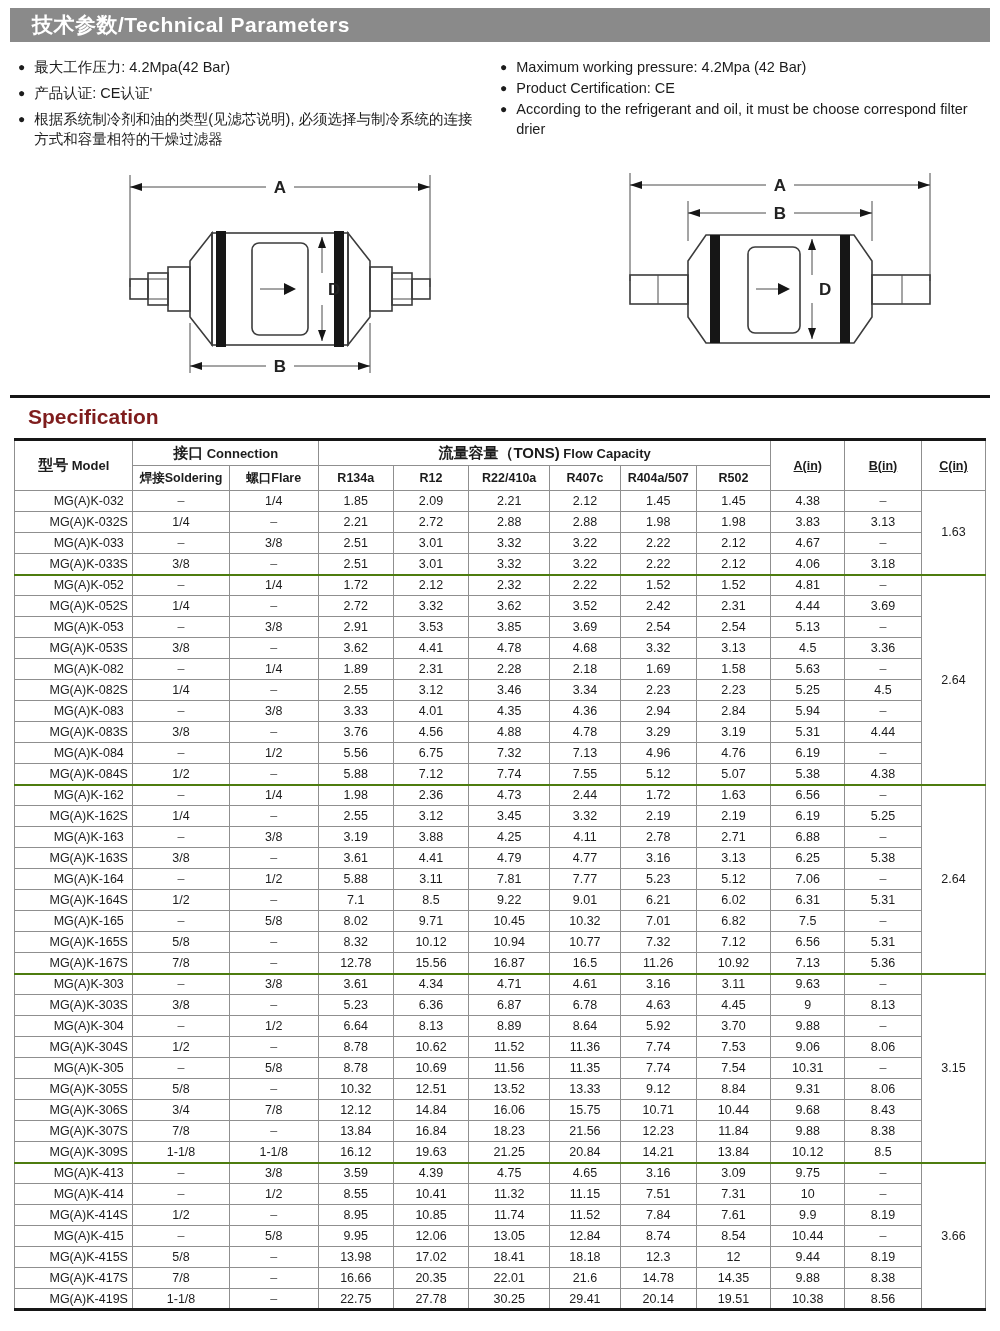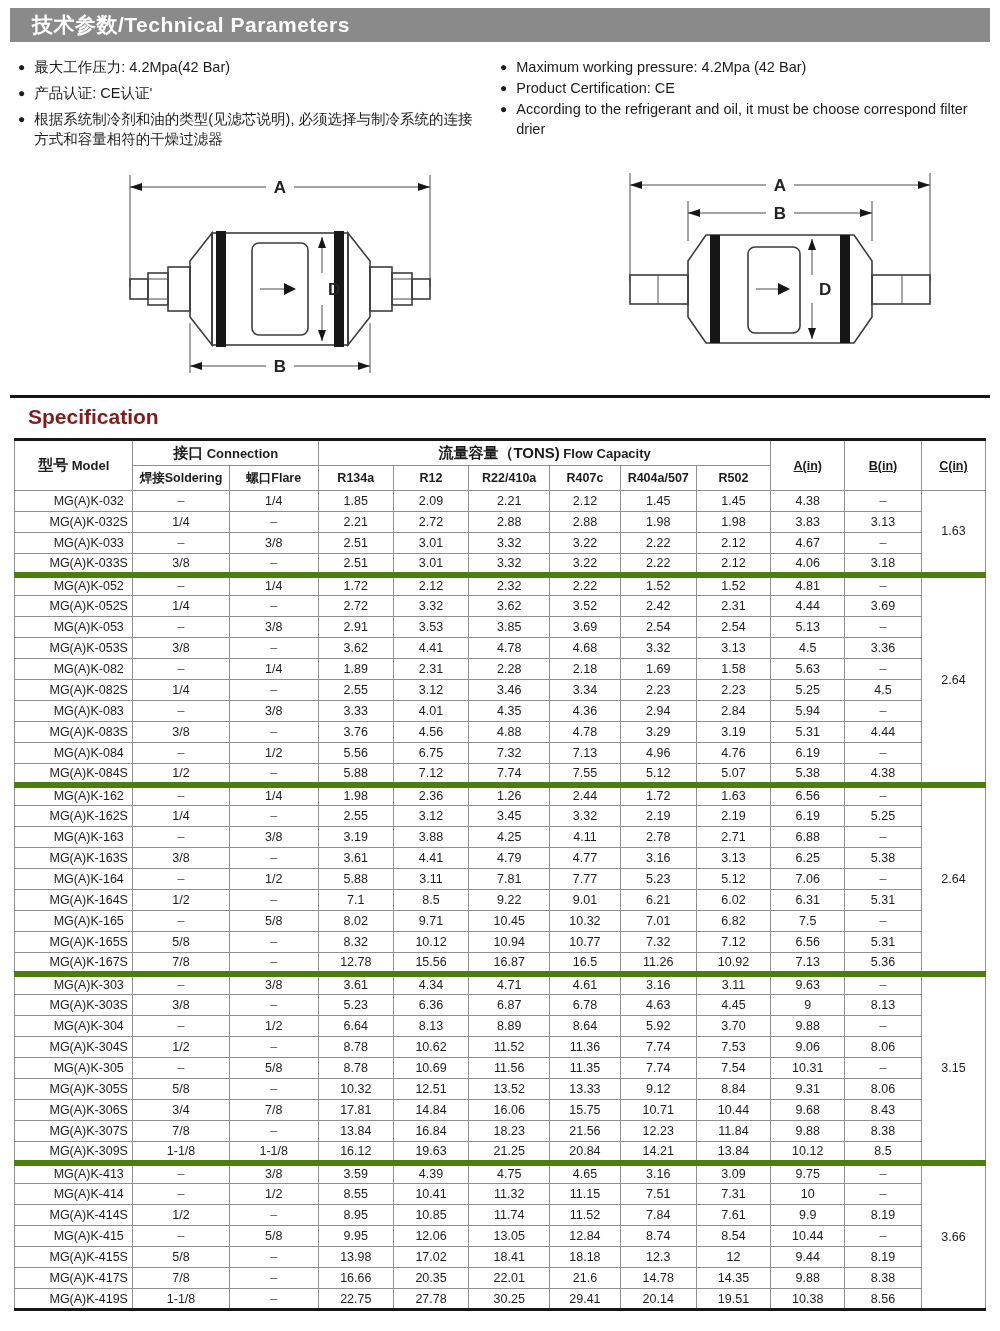--- a/index.html
+++ b/index.html
@@ -41,21 +41,21 @@
   }
   table.spec thead tr:first-child  { height:26px; }
   table.spec thead tr:last-child   { height:25px; }
   table.spec tbody tr { height:21px; }
   th .cn { font-size:15px; font-weight:bold; }
   th .en { font-size:13px; font-weight:bold; }
   th.small { font-size:13px; font-weight:bold;margin-left:12px; }
   th.big   { font-size:15px; font-weight:bold;text-decoration:underline; }
   td.model { text-align:left; padding-left:30px; }
   td.dash  { color:#555; }
-  tr.group-start td { border-top:6px solid #4d7c0f; }
+  tr.group-start td { border-top:2px solid #4d7c0f; }
 </style>
 </head>
 <body>
 
 <div class="title-bar">
   <h1>技术参数/Technical Parameters</h1>
 </div>
 
 <div class="bullets">
   <div class="bullets-col-left">
@@ -399,21 +399,21 @@
         <td>5.07</td>
         <td>5.38</td>
         <td>4.38</td>
       </tr>
       <tr class="group-start">
         <td class="model">MG(A)K-162</td>
         <td class="dash">–</td>
         <td>1/4</td>
         <td>1.98</td>
         <td>2.36</td>
-        <td>1.26</td>
+        <td>4.73</td>
         <td>2.44</td>
         <td>1.72</td>
         <td>1.63</td>
         <td>6.56</td>
         <td class="dash">–</td>
         <td rowspan="9">2.64</td>
       </tr>
       <tr>
         <td class="model">MG(A)K-162S</td>
         <td>1/4</td>
@@ -594,21 +594,21 @@
         <td>13.33</td>
         <td>9.12</td>
         <td>8.84</td>
         <td>9.31</td>
         <td>8.06</td>
       </tr>
       <tr>
         <td class="model">MG(A)K-306S</td>
         <td>3/4</td>
         <td>7/8</td>
-        <td>17.81</td>
+        <td>12.12</td>
         <td>14.84</td>
         <td>16.06</td>
         <td>15.75</td>
         <td>10.71</td>
         <td>10.44</td>
         <td>9.68</td>
         <td>8.43</td>
       </tr>
       <tr>
         <td class="model">MG(A)K-307S</td>

